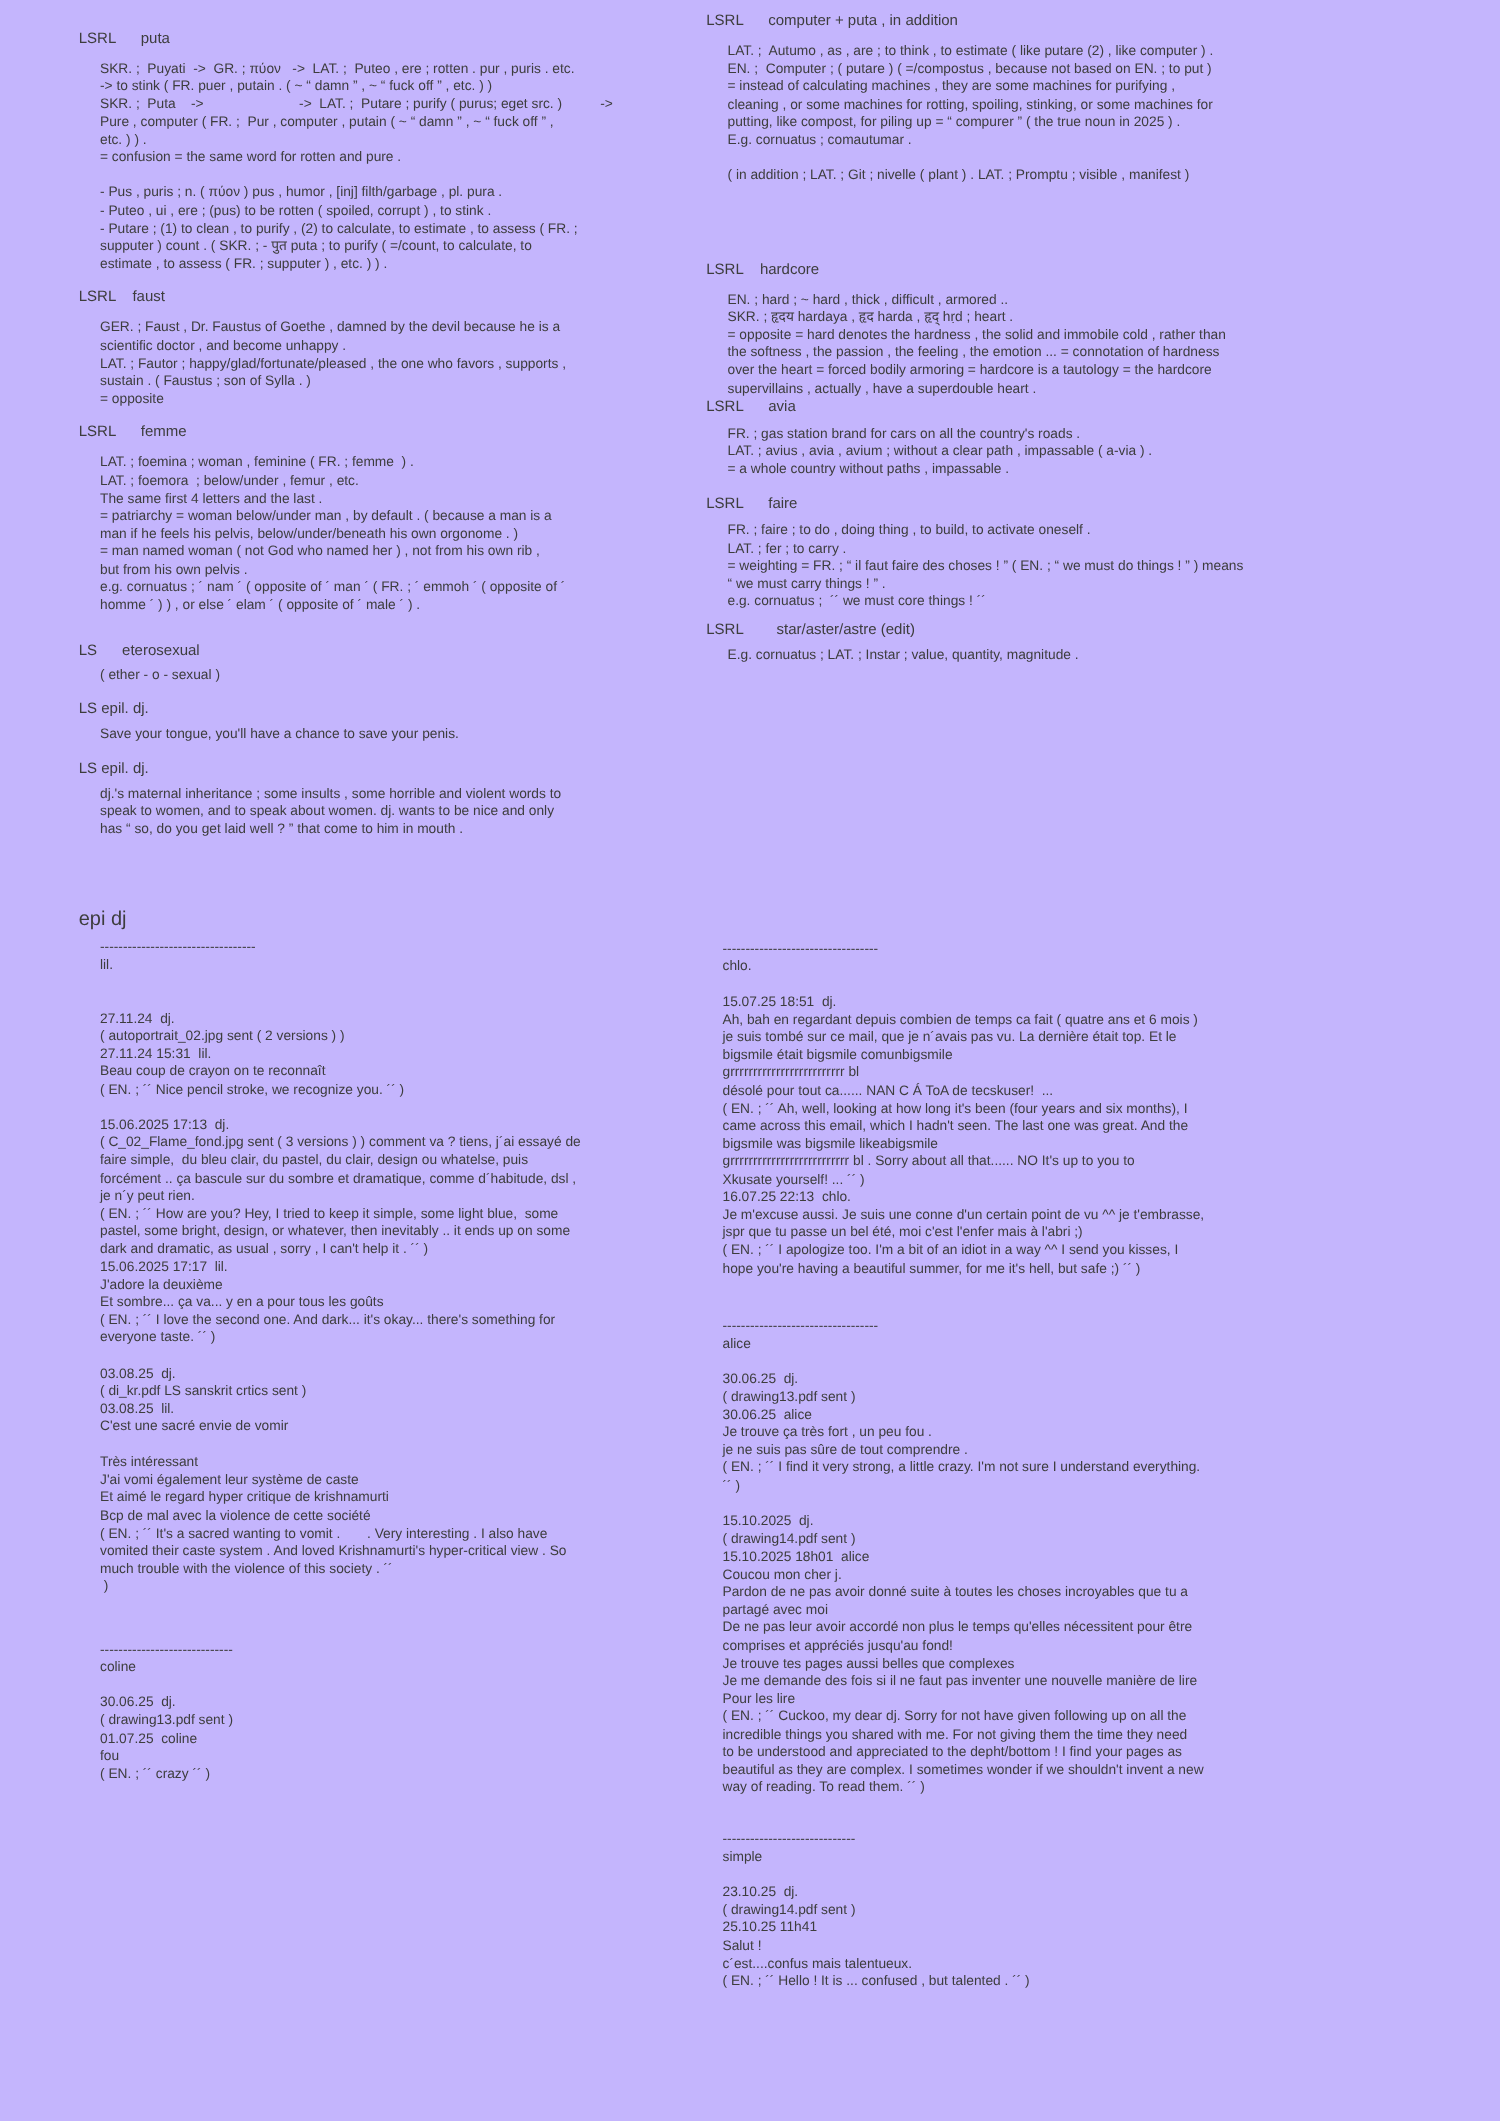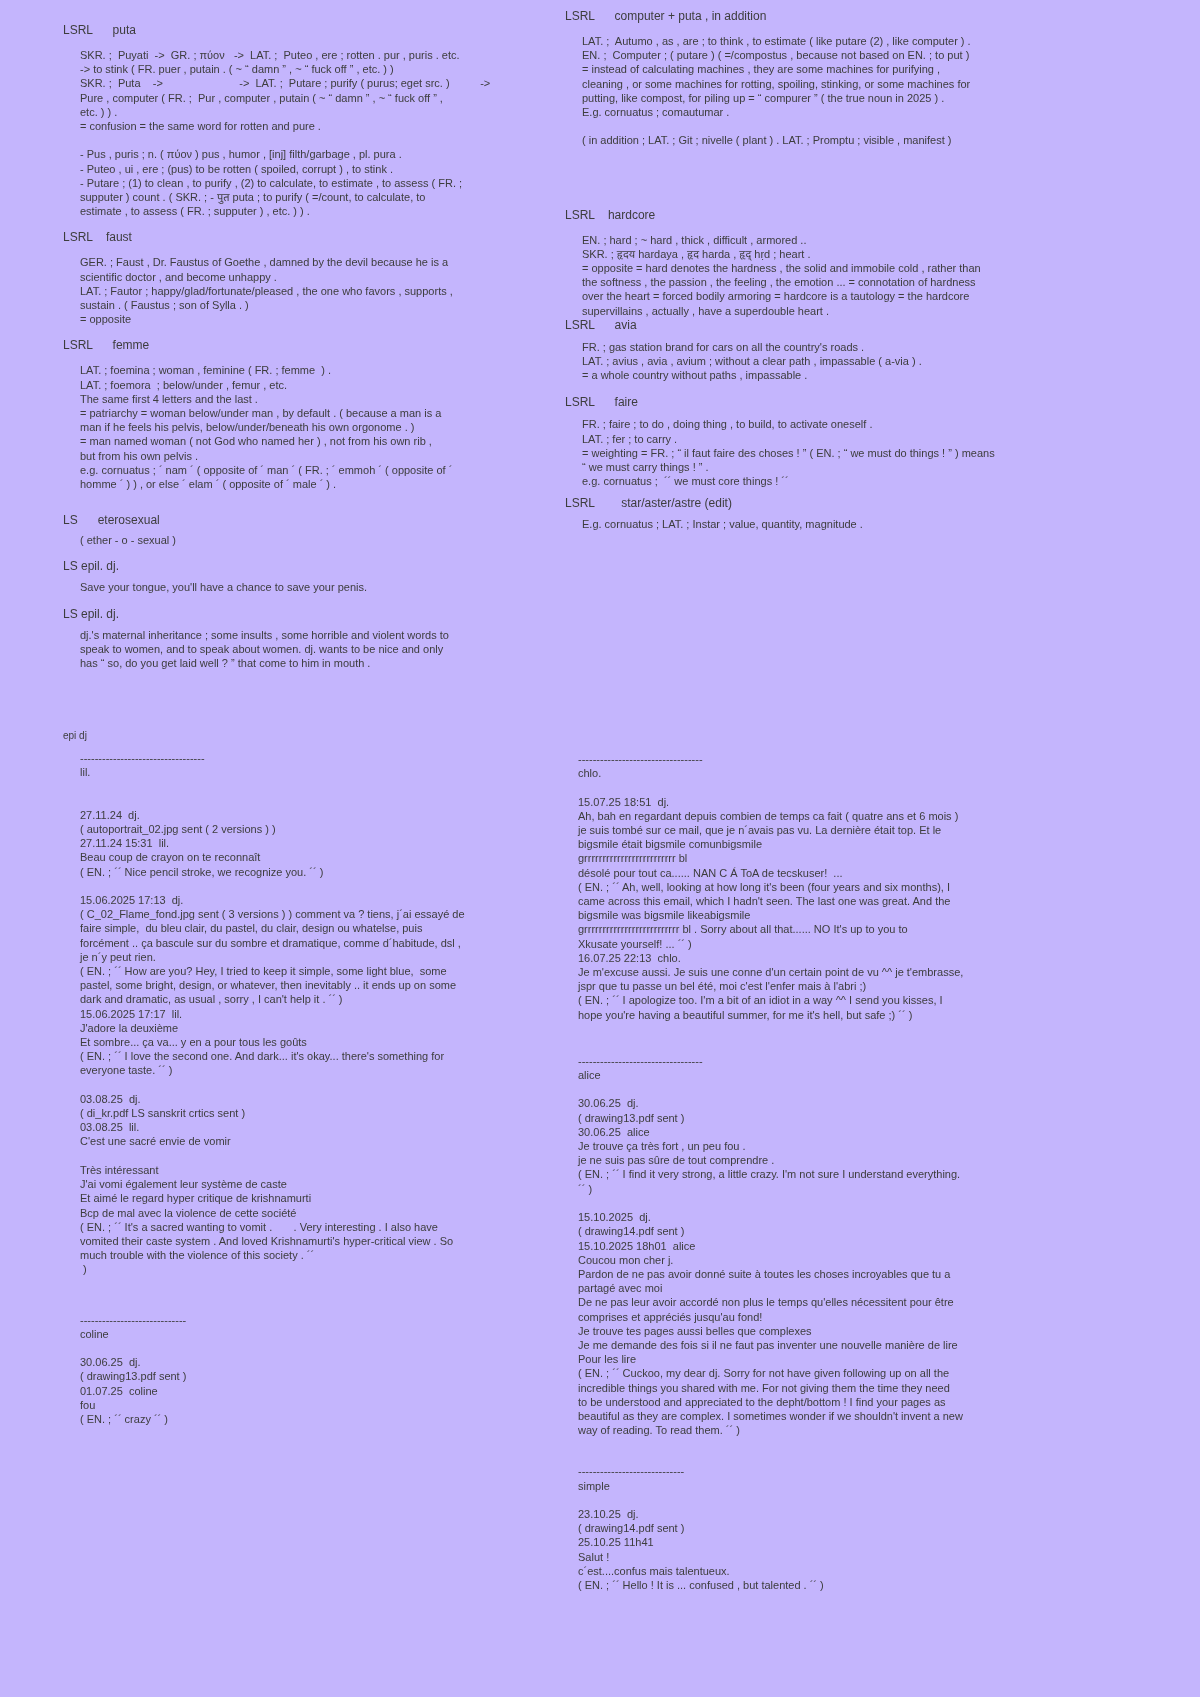--- a/index.html
+++ b/index.html
@@ -35,21 +35,21 @@
   .e-hardcore{margin-top:60px;}
   .e-avia{}
   .e-avia .body{margin-top:7px;}
   .e-star{margin-top:8px;}
   .e-star .body{margin-top:6px;}
   .e-faire{margin-top:13px;}
   .e-faire .body{margin-top:7px;}
 
   .epi-heading{
     position:absolute;left:63px;top:728px;margin:0;
-    font-size:10px;font-weight:400;line-height:15px;white-space:pre-wrap;
+    font-size:16px;font-weight:400;line-height:15px;white-space:pre-wrap;
   }
   .col-threads-left{left:80px;top:751px;width:492px;}
   .col-threads-right{left:578px;top:752px;width:512px;}
   .thread{font-size:11px;line-height:14.2px;}
   .thread .divider,
   .thread .tname,
   .thread .tbody{white-space:pre-wrap;}
   .t-coline{margin-top:36px;}
   .t-alice{margin-top:32px;}
   .t-lshrek{margin-top:27px;}

